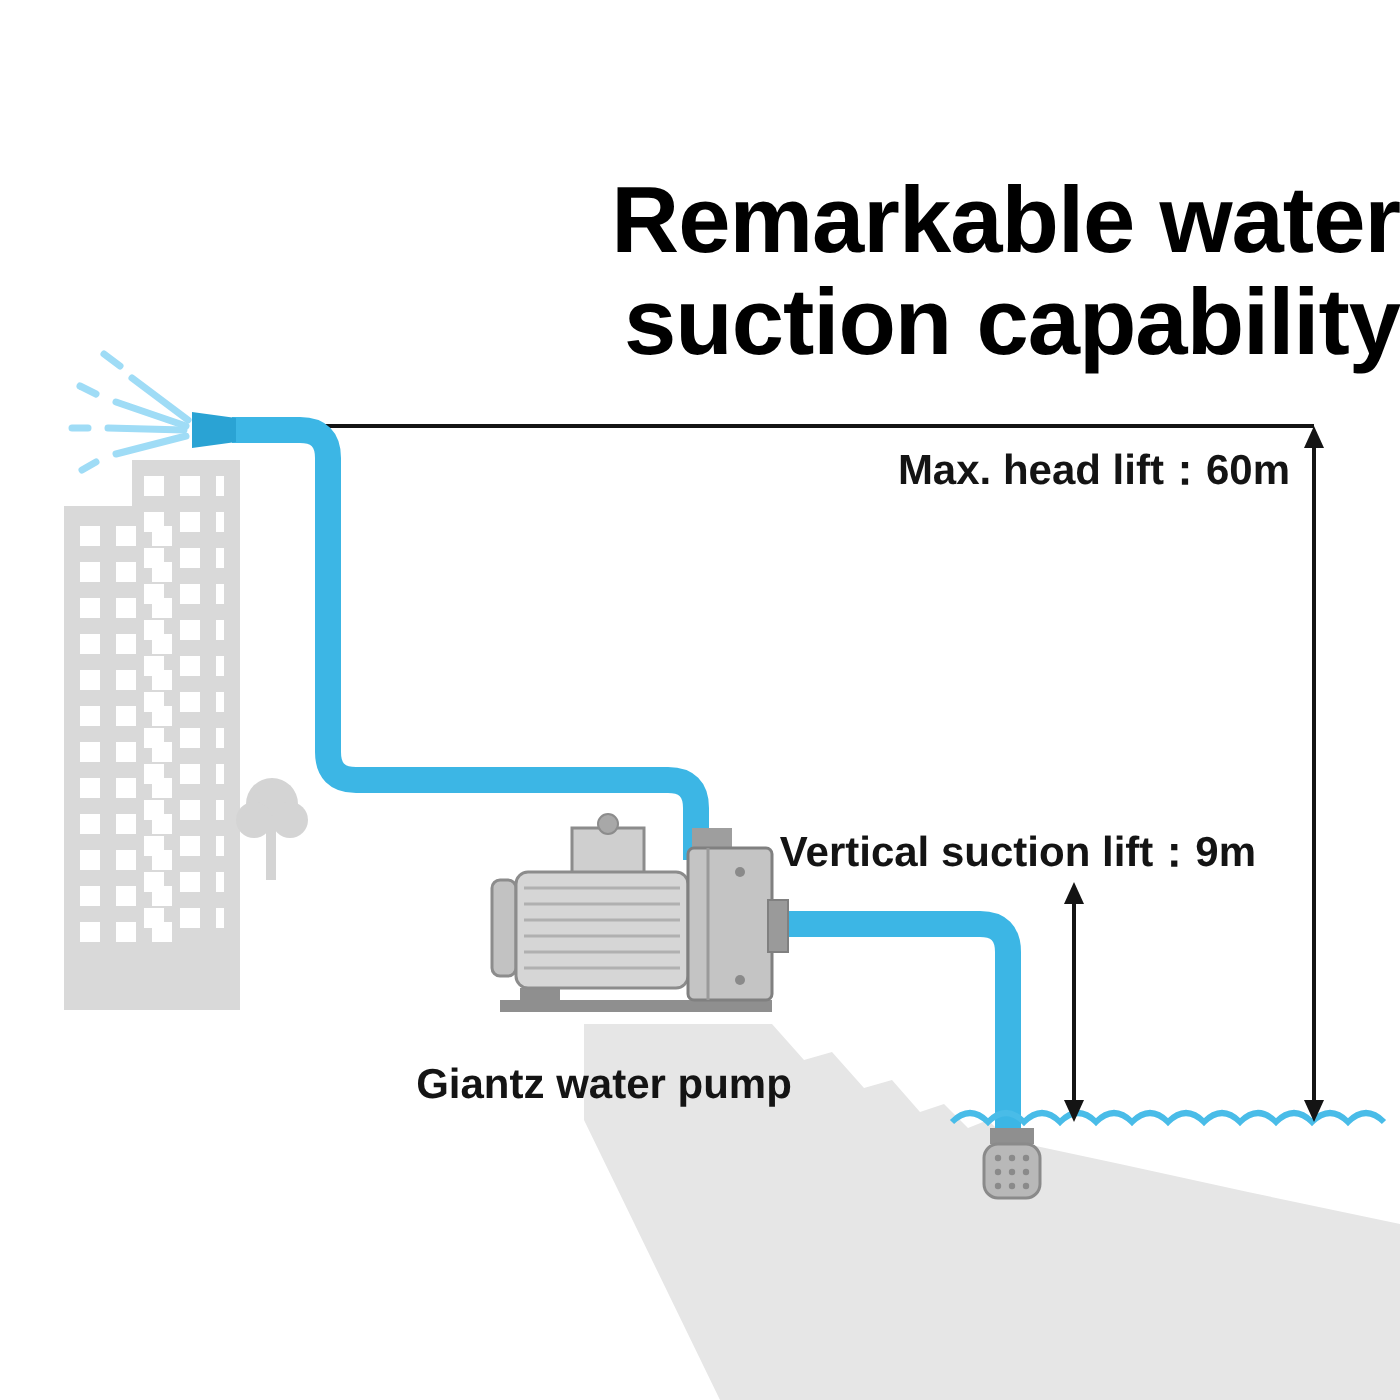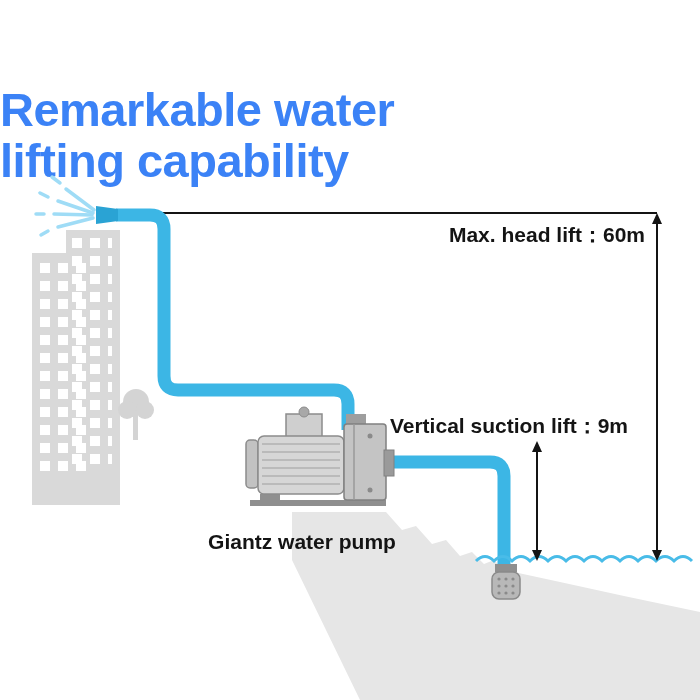--- a/index.html
+++ b/index.html
@@ -1,32 +1,32 @@
 <!DOCTYPE html>
 <html><head>
 <meta charset="utf-8">
 <style>
   html,body{margin:0;padding:0;background:#fff;}
   .canvas{position:relative;width:700px;height:700px;background:#ffffff;overflow:hidden;
           font-family:"Liberation Sans",sans-serif;}
-  .title{position:absolute;top:84px;left:0;width:700px;text-align:left;
-         font-weight:800;font-size:47px;line-height:51px;color:#3b82f6;letter-spacing:-0.5px;}
+  .title{position:absolute;top:84px;left:0;width:700px;text-align:right;
+         font-weight:800;font-size:47px;line-height:51px;color:#000000;letter-spacing:-0.5px;}
   .title div{white-space:nowrap;}
   svg{position:absolute;top:0;left:0;}
   svg text{font-family:"Liberation Sans",sans-serif;fill:#141414;}
   .anno{font-size:21px;font-weight:bold;}
 </style>
 </head>
 <body>
 
 <div class="canvas">
 
   <div class="title">
     <div>Remarkable water</div>
-    <div>lifting capability</div>
+    <div>suction capability</div>
   </div>
 
   <svg width="700" height="700" viewBox="0 0 700 700">
     <defs>
       <pattern id="winA" x="40" y="263" width="18" height="18" patternUnits="userSpaceOnUse">
         <rect width="10" height="10" fill="#ffffff"></rect>
       </pattern>
       <pattern id="winB" x="72" y="238" width="18" height="18" patternUnits="userSpaceOnUse">
         <rect width="10" height="10" fill="#ffffff"></rect>
       </pattern>

